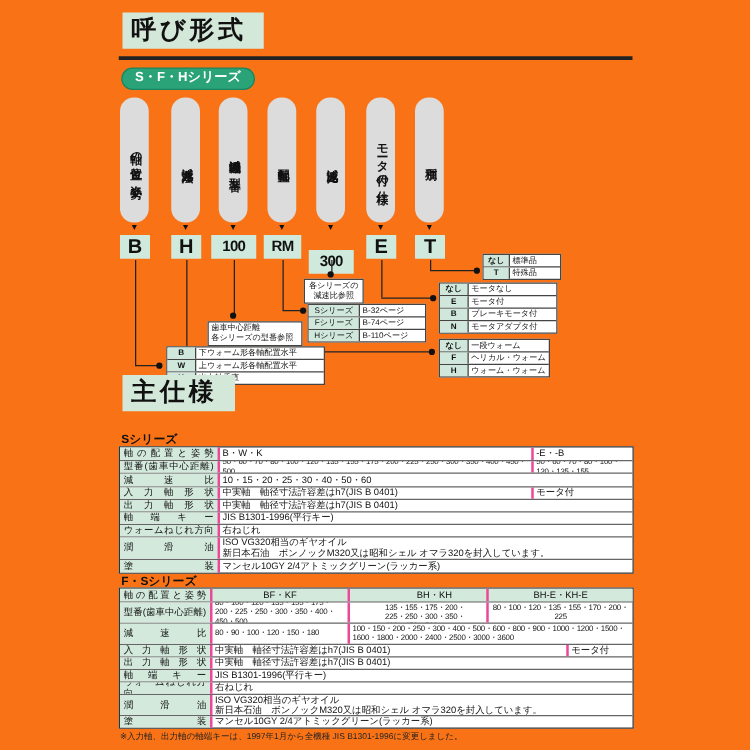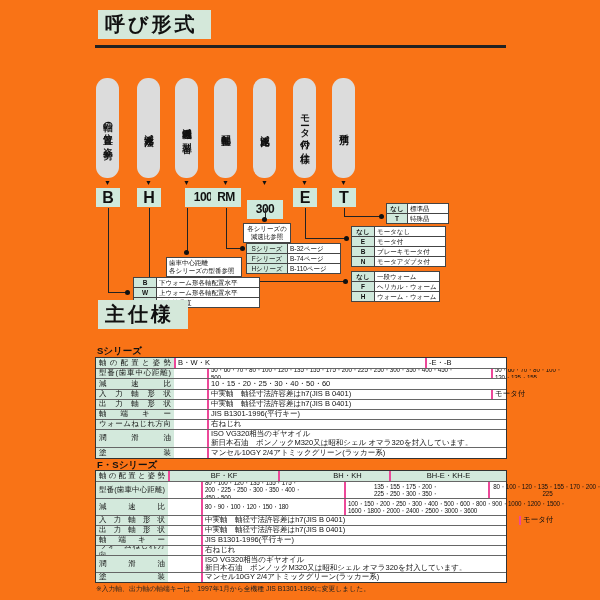--- a/index.html
+++ b/index.html
@@ -37,21 +37,21 @@
            line-height:9px;height:9px;flex:0 0 auto;font-weight:bold;}
   .mini .v{font-size:6.5px;line-height:9px;height:9px;padding:0 2px;white-space:nowrap;flex:0 0 auto;overflow:hidden;}
   .t-type .k{width:20px;} .t-type .v{width:36px;}
   .t-motor .k{width:22px;} .t-motor .v{width:66px;}
   .t-method .k{width:22px;} .t-method .v{width:60px;}
   .t-pos .k{width:22px;} .t-pos .v{width:98px;}
   .t-pages .k{width:40px;font-weight:normal;} .t-pages .v{width:48px;}
   
   .spec{position:absolute;left:95px;width:412px;border:1px solid #333;box-sizing:border-box;background:#fff;}
   .srow{display:flex;box-sizing:border-box;}
-  .srow + .srow{border-top:1px solid #666;gap:33px;}
+  .srow + .srow{border-top:1px solid #666;}
   .scell{box-sizing:border-box;padding:0 2px;display:flex;align-items:center;font-size:7.5px;
          line-height:8.5px;flex:0 0 auto;overflow:hidden;}
   .scell + .scell{border-left:2px solid #ec4899;}
   .lblc{background:#d3e9dc;padding:0 3px;}
   .lblc > span{display:block;width:100%;text-align:justify;text-align-last:justify;}
   .hd{background:#d3e9dc;}
   .ctr{justify-content:center;}
   .nums{font-size:6.3px;line-height:7.2px;letter-spacing:-0.2px;}
   .two-line{flex-direction:column;justify-content:center;align-items:flex-start;}
   .two-line span{display:block;width:100%;}
@@ -60,41 +60,42 @@
   .f-lbl{width:72px;} .f1{width:110px;} .f2{width:111px;padding-left:28px;} .f3{width:117px;text-align:center;}
   .f23{width:228px;} .f-main{width:285px;} .f-right{width:53px;} .f-span{width:338px;}
 </style>
 </head>
 <body>
 
 <div class="page">
 
   <div class="hl-title" style="left:98px;top:10px;">呼び形式</div>
   <div class="rule"></div>
+  <div class="badge">S・F・Hシリーズ</div>
 
   <div>
     <div class="pill" style="left:96px;">軸の位置と姿勢</div>
     <div class="pill" style="left:137px;">減速方法</div>
     <div class="pill" style="left:175px;">減速機の型番</div>
     <div class="pill" style="left:214px;">軸配置</div>
     <div class="pill" style="left:253px;">減速比</div>
     <div class="pill" style="left:293px;">モータ付の仕様</div>
     <div class="pill" style="left:332px;">種別</div>
 
     <div class="arr" style="left:96px;">▼</div>
     <div class="arr" style="left:137px;">▼</div>
     <div class="arr" style="left:175px;">▼</div>
     <div class="arr" style="left:214px;">▼</div>
     <div class="arr" style="left:253px;">▼</div>
     <div class="arr" style="left:293px;">▼</div>
     <div class="arr" style="left:332px;">▼</div>
 
     <div class="code code-big" style="left:96px;width:24px;">B</div>
     <div class="code code-big" style="left:137px;width:24px;">H</div>
-    <div class="code code-small" style="left:185px;width:36px;">100</div>
+    <div class="code code-small" style="left:169px;width:36px;">100</div>
     <div class="code code-small" style="left:211px;width:30px;">RM</div>
     <div class="code code-small" style="left:247px;width:36px;margin-top:12px;">300</div>
     <div class="code code-big" style="left:293px;width:24px;">E</div>
     <div class="code code-big" style="left:332px;width:24px;">T</div>
 
     <div class="vline" style="left:108px;top:208px;height:84px;"></div>
     <div class="hline" style="left:108px;top:292px;width:20px;"></div>
     <div class="dot" style="left:125px;top:290px;"></div>
 
     <div class="vline" style="left:149px;top:208px;height:73px;"></div>

